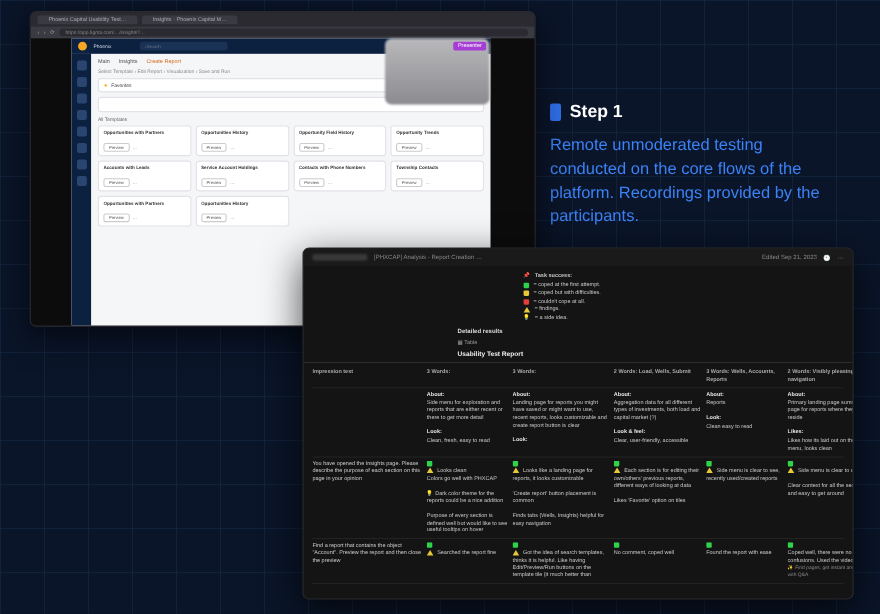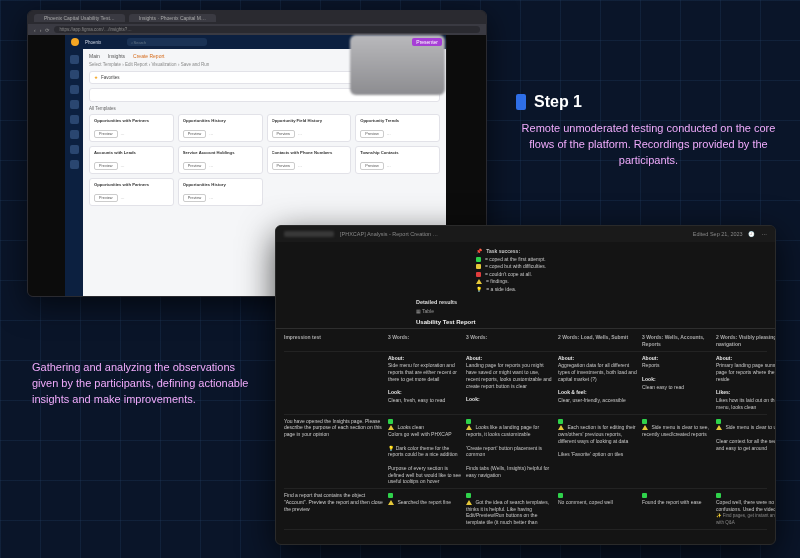--- a/index.html
+++ b/index.html
@@ -14,23 +14,22 @@
     font-family: -apple-system, Helvetica, Arial, sans-serif;
     color: #e8e8e8;
     position: relative;
     overflow: hidden;
   }
 
   
   .step1-text {
     position: absolute;
     top: 93px;
-    left: 516px;
+    left: 500px;
     width: 265px;
-    text-align: center;
   }
   .step2-text {
     position: absolute;
     top: 360px;
     left: 32px;
     width: 225px;
   }
   .step-header {
     display: flex;
     align-items: center;
@@ -38,21 +37,21 @@
     margin-bottom: 10px;
   }
   .step-bullet {
     width: 10px;
     height: 16px;
     border-radius: 2px;
   }
   .step-bullet.blue { background: #2f6fe8; }
   .step-bullet.green { background: #2fd24b; }
   .step-title { font-weight: 700; font-size: 16px; color: #fff; }
-  .step-body { font-size: 11px; line-height: 1.45; color: #f0abfc; }
+  .step-body { font-size: 15px; line-height: 1.45; color: #3b82f6; }
 
   
   .browser1 {
     position: absolute;
     top: 10px;
     left: 27px;
     width: 460px;
     height: 287px;
     background: #1b1b20;
     border-radius: 6px;
@@ -277,21 +276,20 @@
 
 <div class="step1-text">
   <div class="step-header">
     <div class="step-bullet blue"></div>
     <div class="step-title">Step 1</div>
   </div>
   <div class="step-body">Remote unmoderated testing conducted on the core flows of the platform. Recordings provided by the participants.</div>
 </div>
 
 <div class="step2-text">
-  <div class="step-body">Gathering and analyzing the observations given by the participants, defining actionable insights and make improvements.</div>
 </div>
 
 <div class="browser1">
   <div class="b1-tabs">
     <div class="b1-tab">Phoenix Capital Usability Test…</div>
     <div class="b1-tab">Insights · Phoenix Capital M…</div>
   </div>
   <div class="b1-url">
     <span>‹</span>
     <span>›</span>

